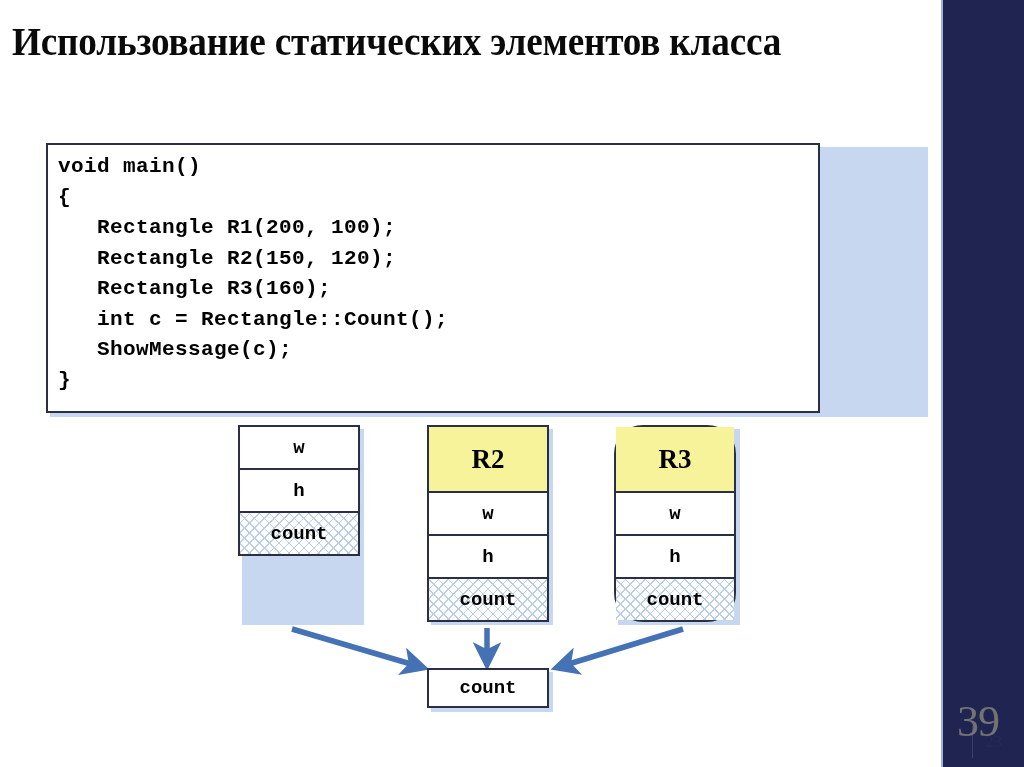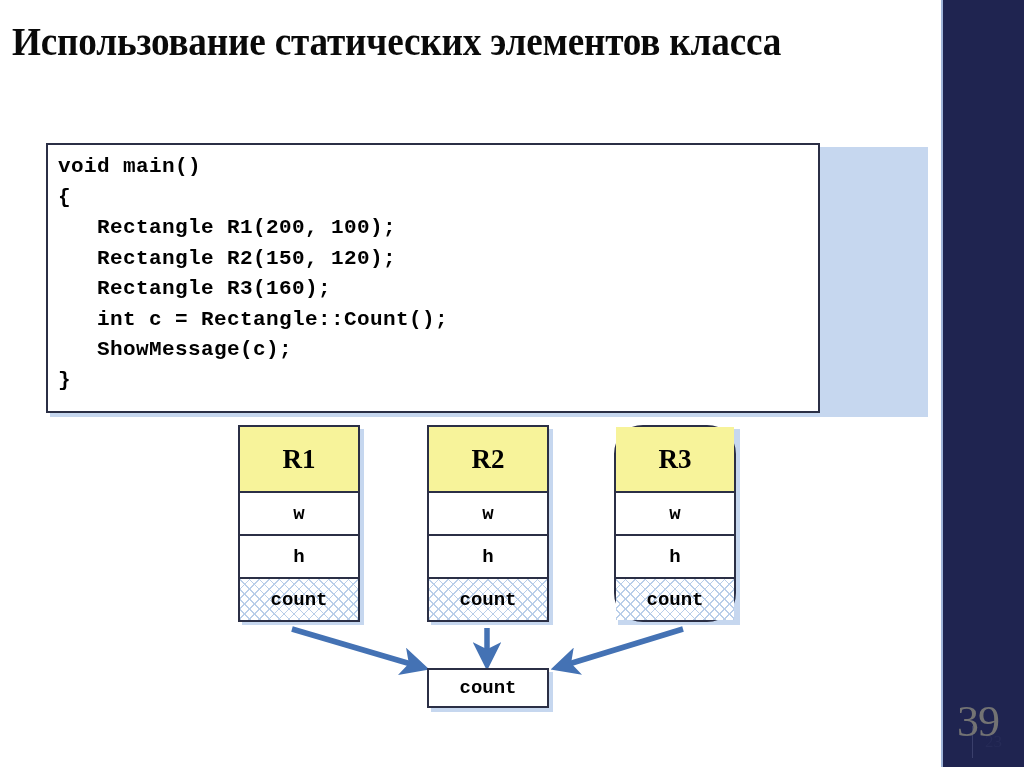--- a/index.html
+++ b/index.html
@@ -159,21 +159,20 @@
    Rectangle R1(200, 100);
    Rectangle R2(150, 120);
    Rectangle R3(160);
    int c = Rectangle::Count();
    ShowMessage(c);
 }</div>
   </div>
 
   <div class="objbox-shadow" style="left:242px;top:429px;"></div>
   <div class="objbox" style="left:238px;top:425px;">
-    <div class="cell cell-head">R1</div>
     <div class="cell cell-field">w</div>
     <div class="cell cell-field">h</div>
     <div class="cell cell-static last">count</div>
   </div>
 
   <div class="objbox-shadow" style="left:431px;top:429px;"></div>
   <div class="objbox" style="left:427px;top:425px;">
     <div class="cell cell-head">R2</div>
     <div class="cell cell-field">w</div>
     <div class="cell cell-field">h</div>

